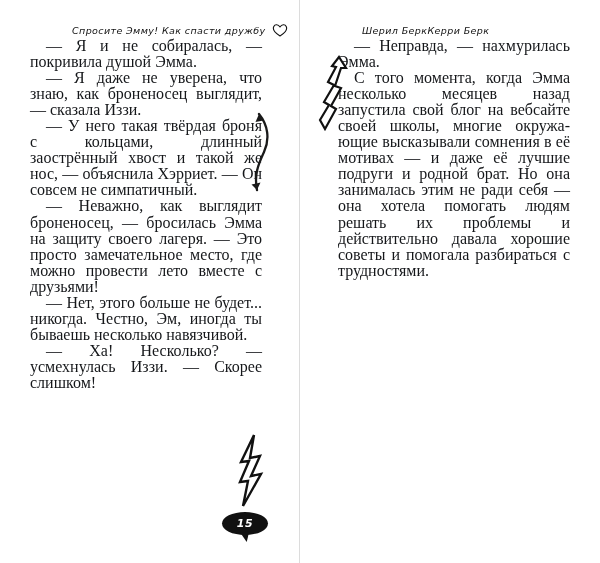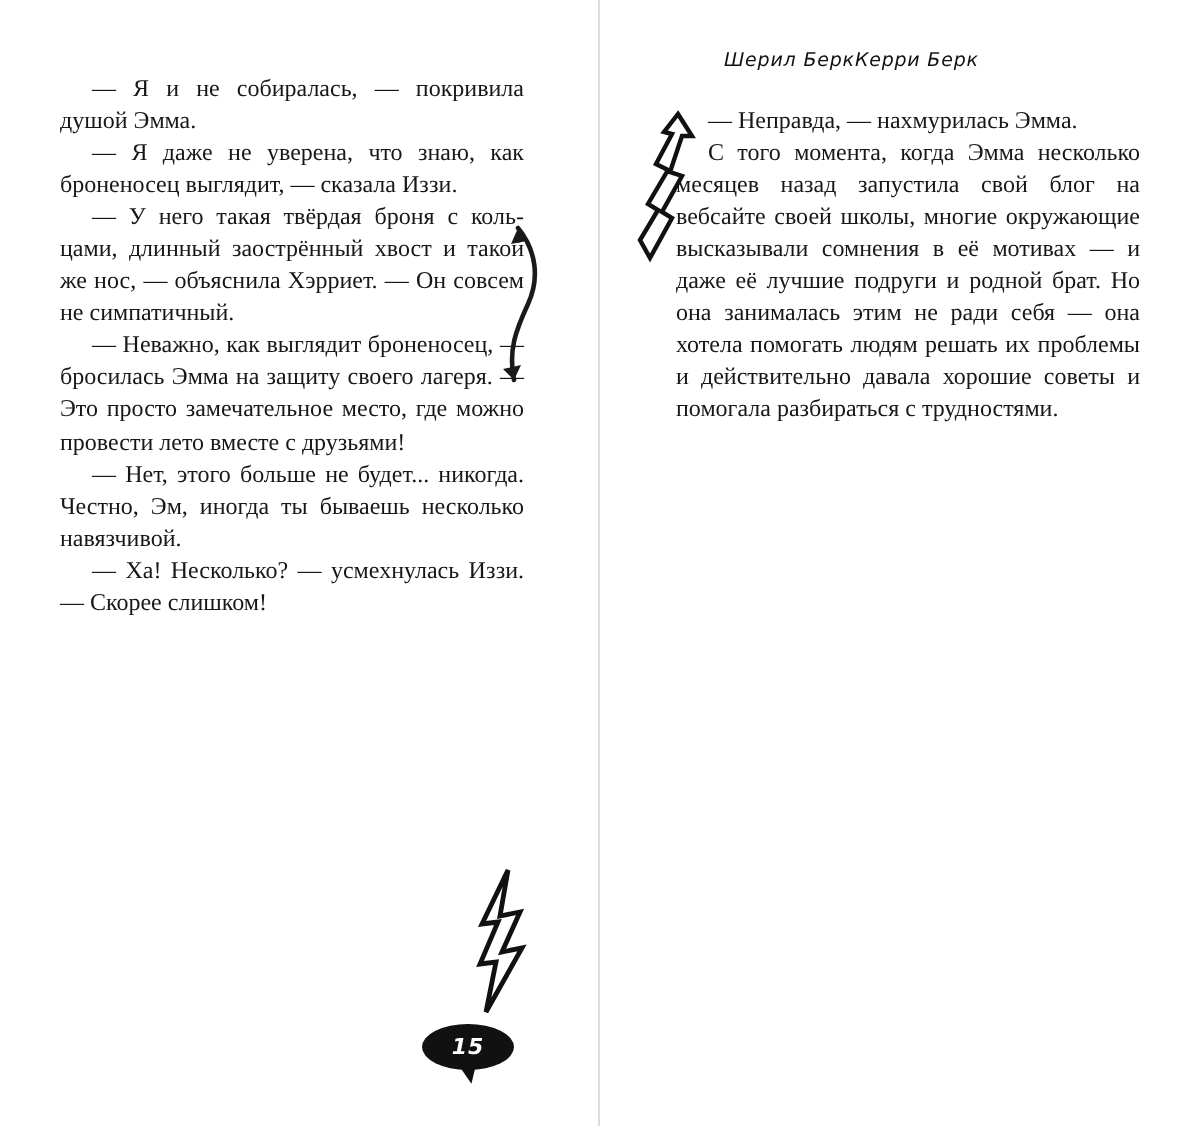--- a/index.html
+++ b/index.html
@@ -57,41 +57,40 @@
   .runhead-right { justify-content: flex-start; padding-left: 24px; }
   .runhead .author { }
   .heart-icon {
     display: inline-block;
     margin-left: 6px;
     transform: translateY(1px);
   }
 
   
   .col {
-    margin-top: 14px;
-    font-size: 12px;
+    font-size: 16px;
     line-height: 16.05px;
     text-align: justify;
     text-justify: inter-word;
     hyphens: manual;
     color: #15171a;
   }
   .col p {
     margin: 0;
     text-indent: 16px;
   }
 
   
   .folio {
     position: absolute;
     bottom: 28px;
     width: 46px;
     height: 23px;
   }
-  .folio-left  { left: 211px; }
+  .folio-left  { left: 222px; }
   .folio .bubble {
     position: relative;
     width: 46px;
     height: 23px;
     background: #111111;
     border-radius: 50% / 50%;
     display: flex;
     align-items: center;
     justify-content: center;
   }
@@ -125,20 +124,28 @@
   .deco-bolt-left    { left: 236px; top: 432px; }
   .deco-arrow-right  { left: 317px; top: 52px; }
 </style>
 </head>
 <body>
 
 <div class="spread">
 
   <div class="page page-left">
 
+    <div class="runhead runhead-left">
+      <span>Спросите Эмму! Как спасти дружбу</span>
+      <span class="heart-icon">
+        <svg width="16" height="14" viewBox="0 0 16 14">
+          <path d="M8 13 C 2 9.5, 0.6 6, 1.8 3.4 C 3 0.9, 6.2 1.2, 8 4 C 9.8 1.2, 13 0.9, 14.2 3.4 C 15.4 6, 14 9.5, 8 13 Z" fill="none" stroke="#111" stroke-width="1.1" stroke-linejoin="round"></path>
+        </svg>
+      </span>
+    </div>
 
     <div class="col">
       <p>— Я и не собиралась, — покривила душой Эмма.</p>
       <p>— Я даже не уверена, что знаю, как броненосец выглядит, — сказала Иззи.</p>
       <p>— У него такая твёрдая броня с коль­цами, длинный заострённый хвост и та­кой же нос, — объяснила Хэрриет. — Он совсем не симпатичный.</p>
       <p>— Неважно, как выглядит бронено­сец, — бросилась Эмма на защиту своего лагеря. — Это просто замечательное место, где можно провести лето вместе с друзьями!</p>
       <p>— Нет, этого больше не будет... ни­когда. Честно, Эм, иногда ты бываешь несколько навязчивой.</p>
       <p>— Ха! Несколько? — усмехнулась Иззи. — Скорее слишком!</p>
     </div>
 

